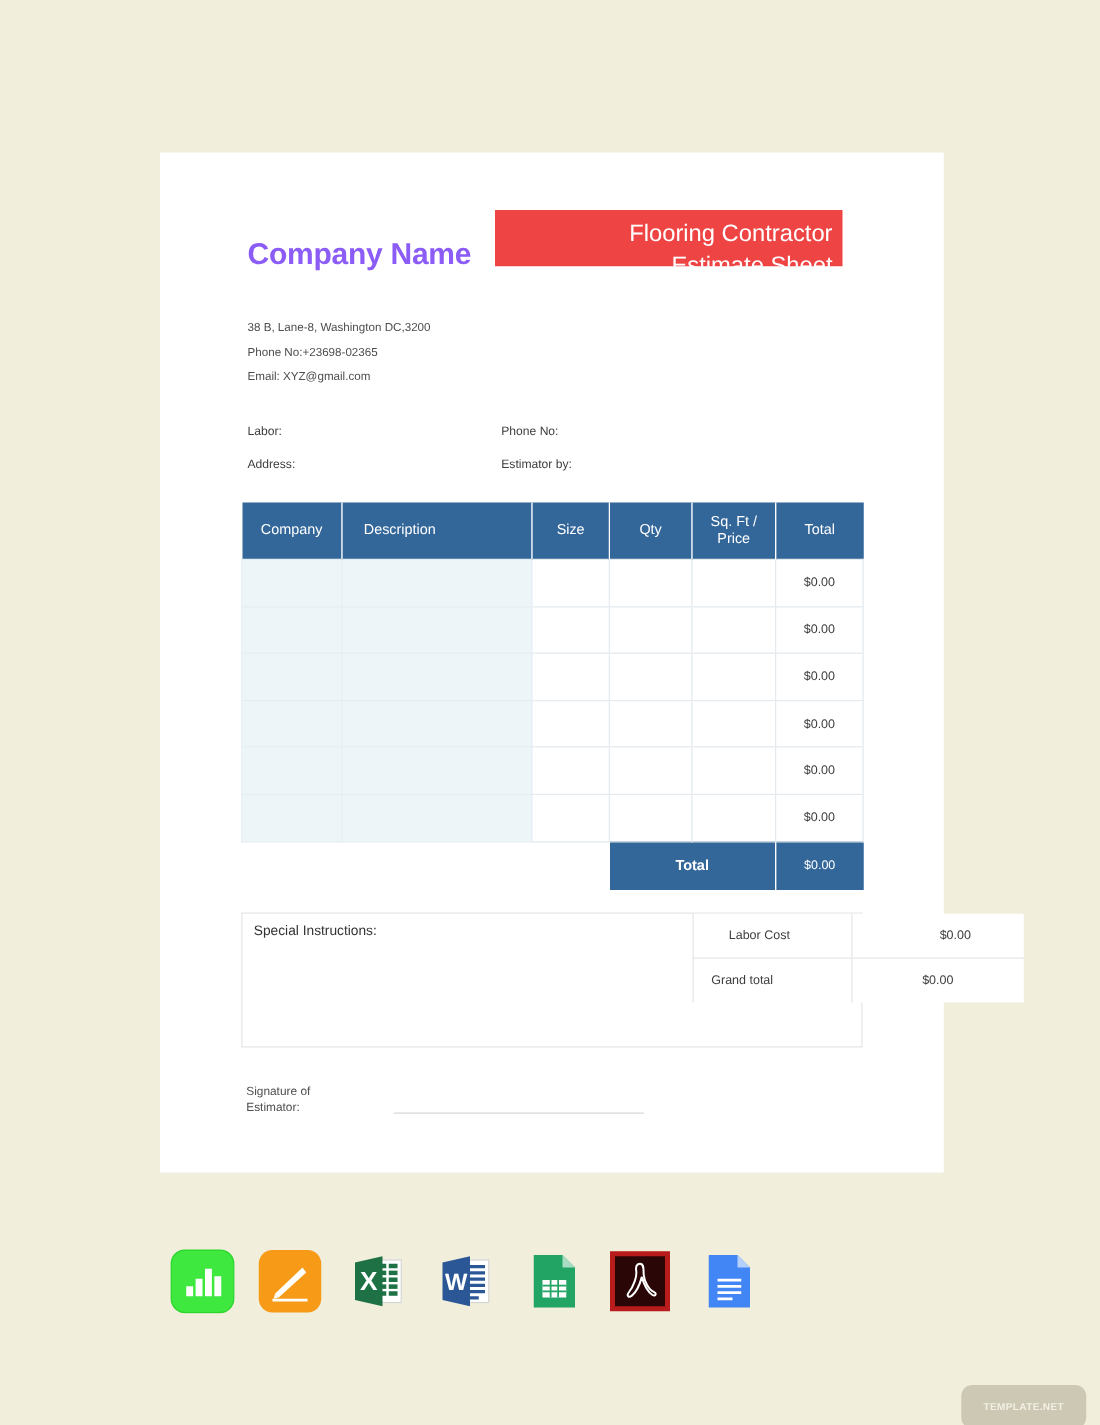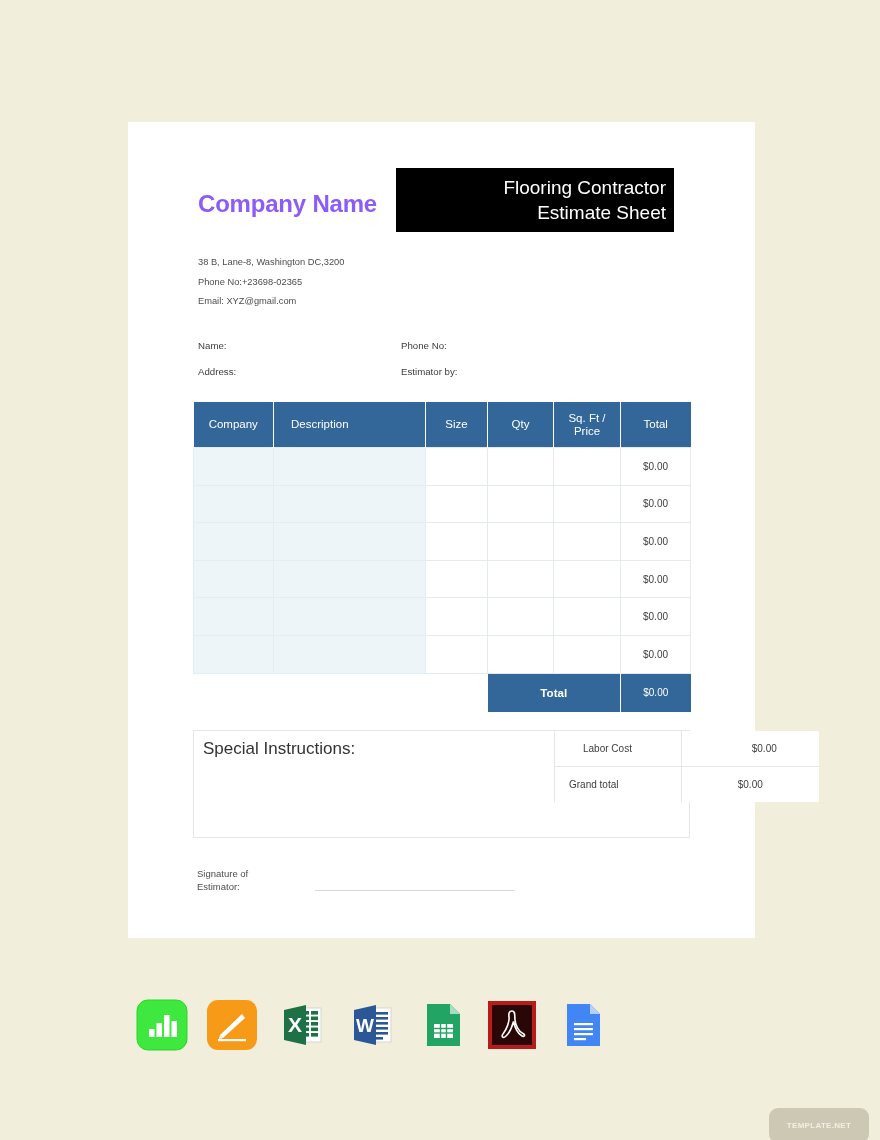--- a/index.html
+++ b/index.html
@@ -35,22 +35,22 @@
     color: #8b5cf6;
     letter-spacing: -0.2px;
     white-space: nowrap;
   }
 
   .title-banner {
     position: absolute;
     left: 268px;
     top: 46px;
     width: 278px;
-    height: 64px;
-    background: #000000;
+    height: 45px;
+    background: #ef4444;
     box-sizing: border-box;
     padding: 7px 8px 0 0;
     text-align: right;
   }
   .title-banner .line {
     color: #ffffff;
     font-size: 19px;
     line-height: 25px;
     white-space: nowrap;
     font-weight: normal;
@@ -142,21 +142,21 @@
     top: 608px;
     width: 497px;
     height: 108px;
     border: 1px solid #e6e6e6;
     box-sizing: border-box;
   }
   .si-label {
     position: absolute;
     left: 9px;
     top: 8px;
-    font-size: 17px;
+    font-size: 11px;
     color: #333333;
     white-space: nowrap;
   }
   .summary-table {
     position: absolute;
     left: 360px;
     top: 0;
     width: 264px;
     border-collapse: collapse;
     table-layout: fixed;
@@ -246,21 +246,21 @@
     <div class="line">Flooring Contractor</div>
     <div class="line">Estimate Sheet</div>
   </div>
 
   <div class="contact-block">
     <div>38 B, Lane-8, Washington DC,3200</div>
     <div>Phone No:+23698-02365</div>
     <div>Email: XYZ@gmail.com</div>
   </div>
 
-  <div class="field f-name">Name:</div>
+  <div class="field f-name">Labor:</div>
   <div class="field f-address">Address:</div>
   <div class="field f-phone">Phone No:</div>
   <div class="field f-estby">Estimator by:</div>
 
   <table class="items-table">
     <colgroup>
       <col style="width:80px">
       <col style="width:152px">
       <col style="width:62px">
       <col style="width:66px">

